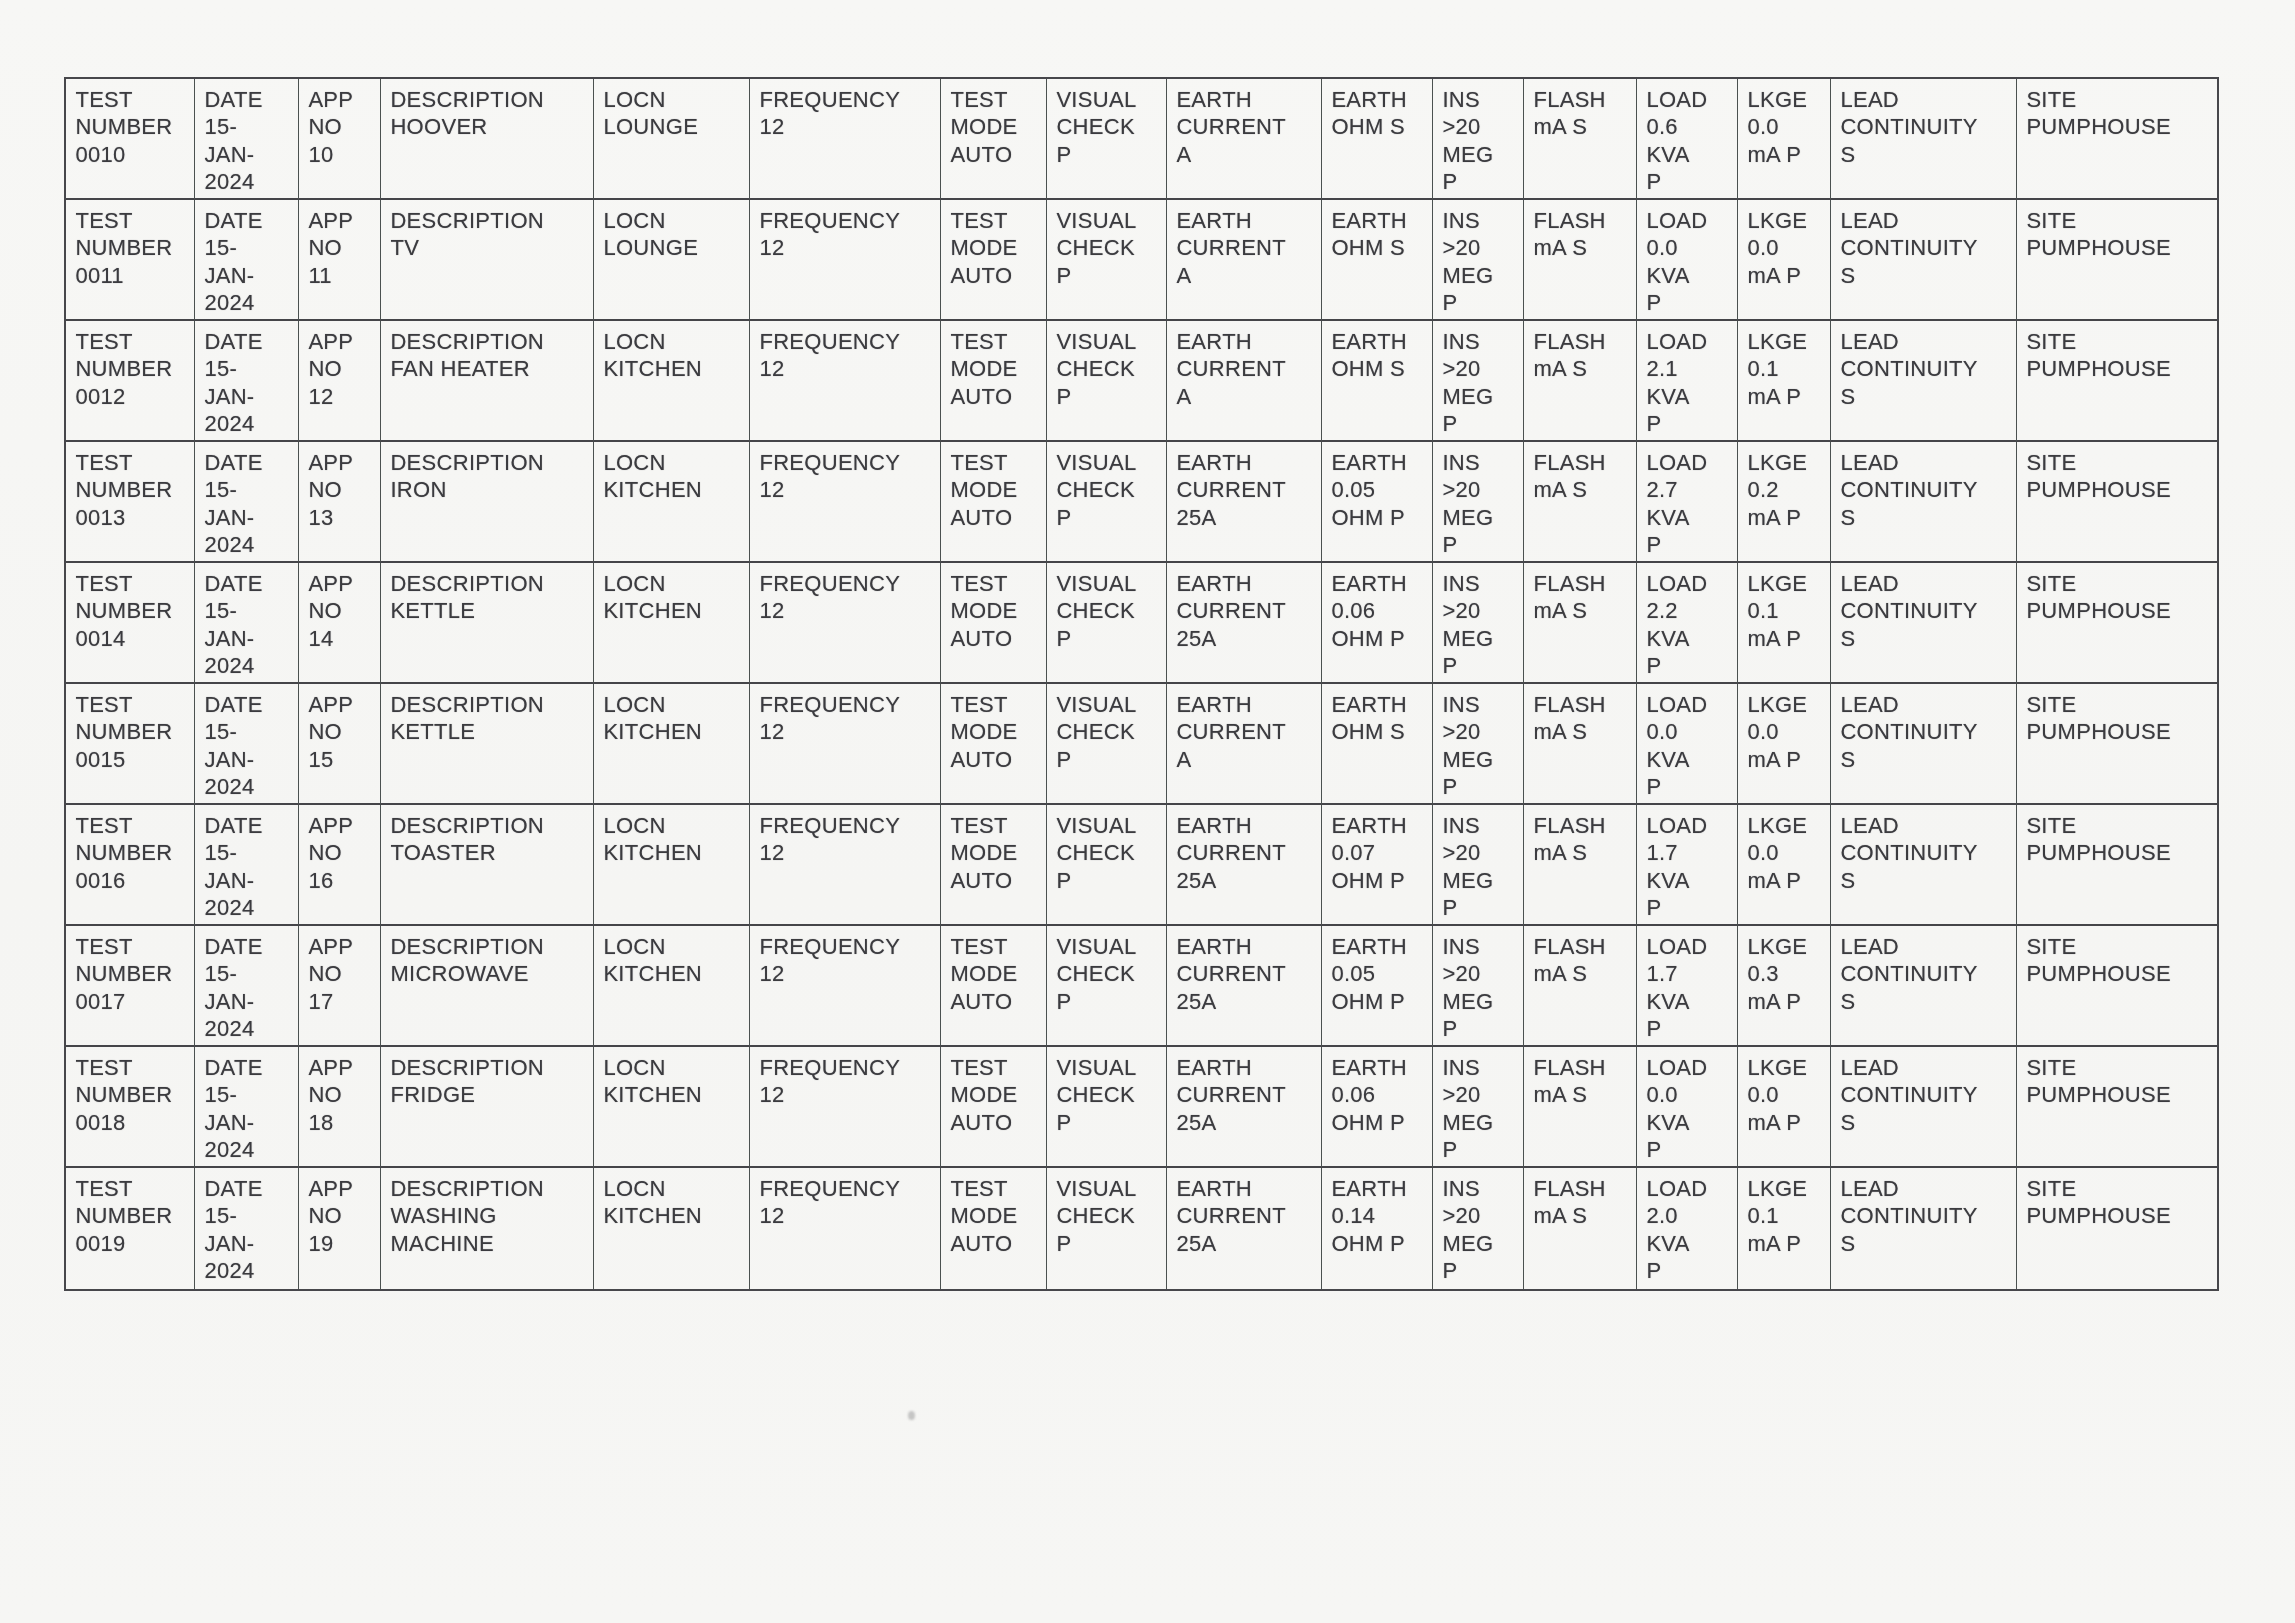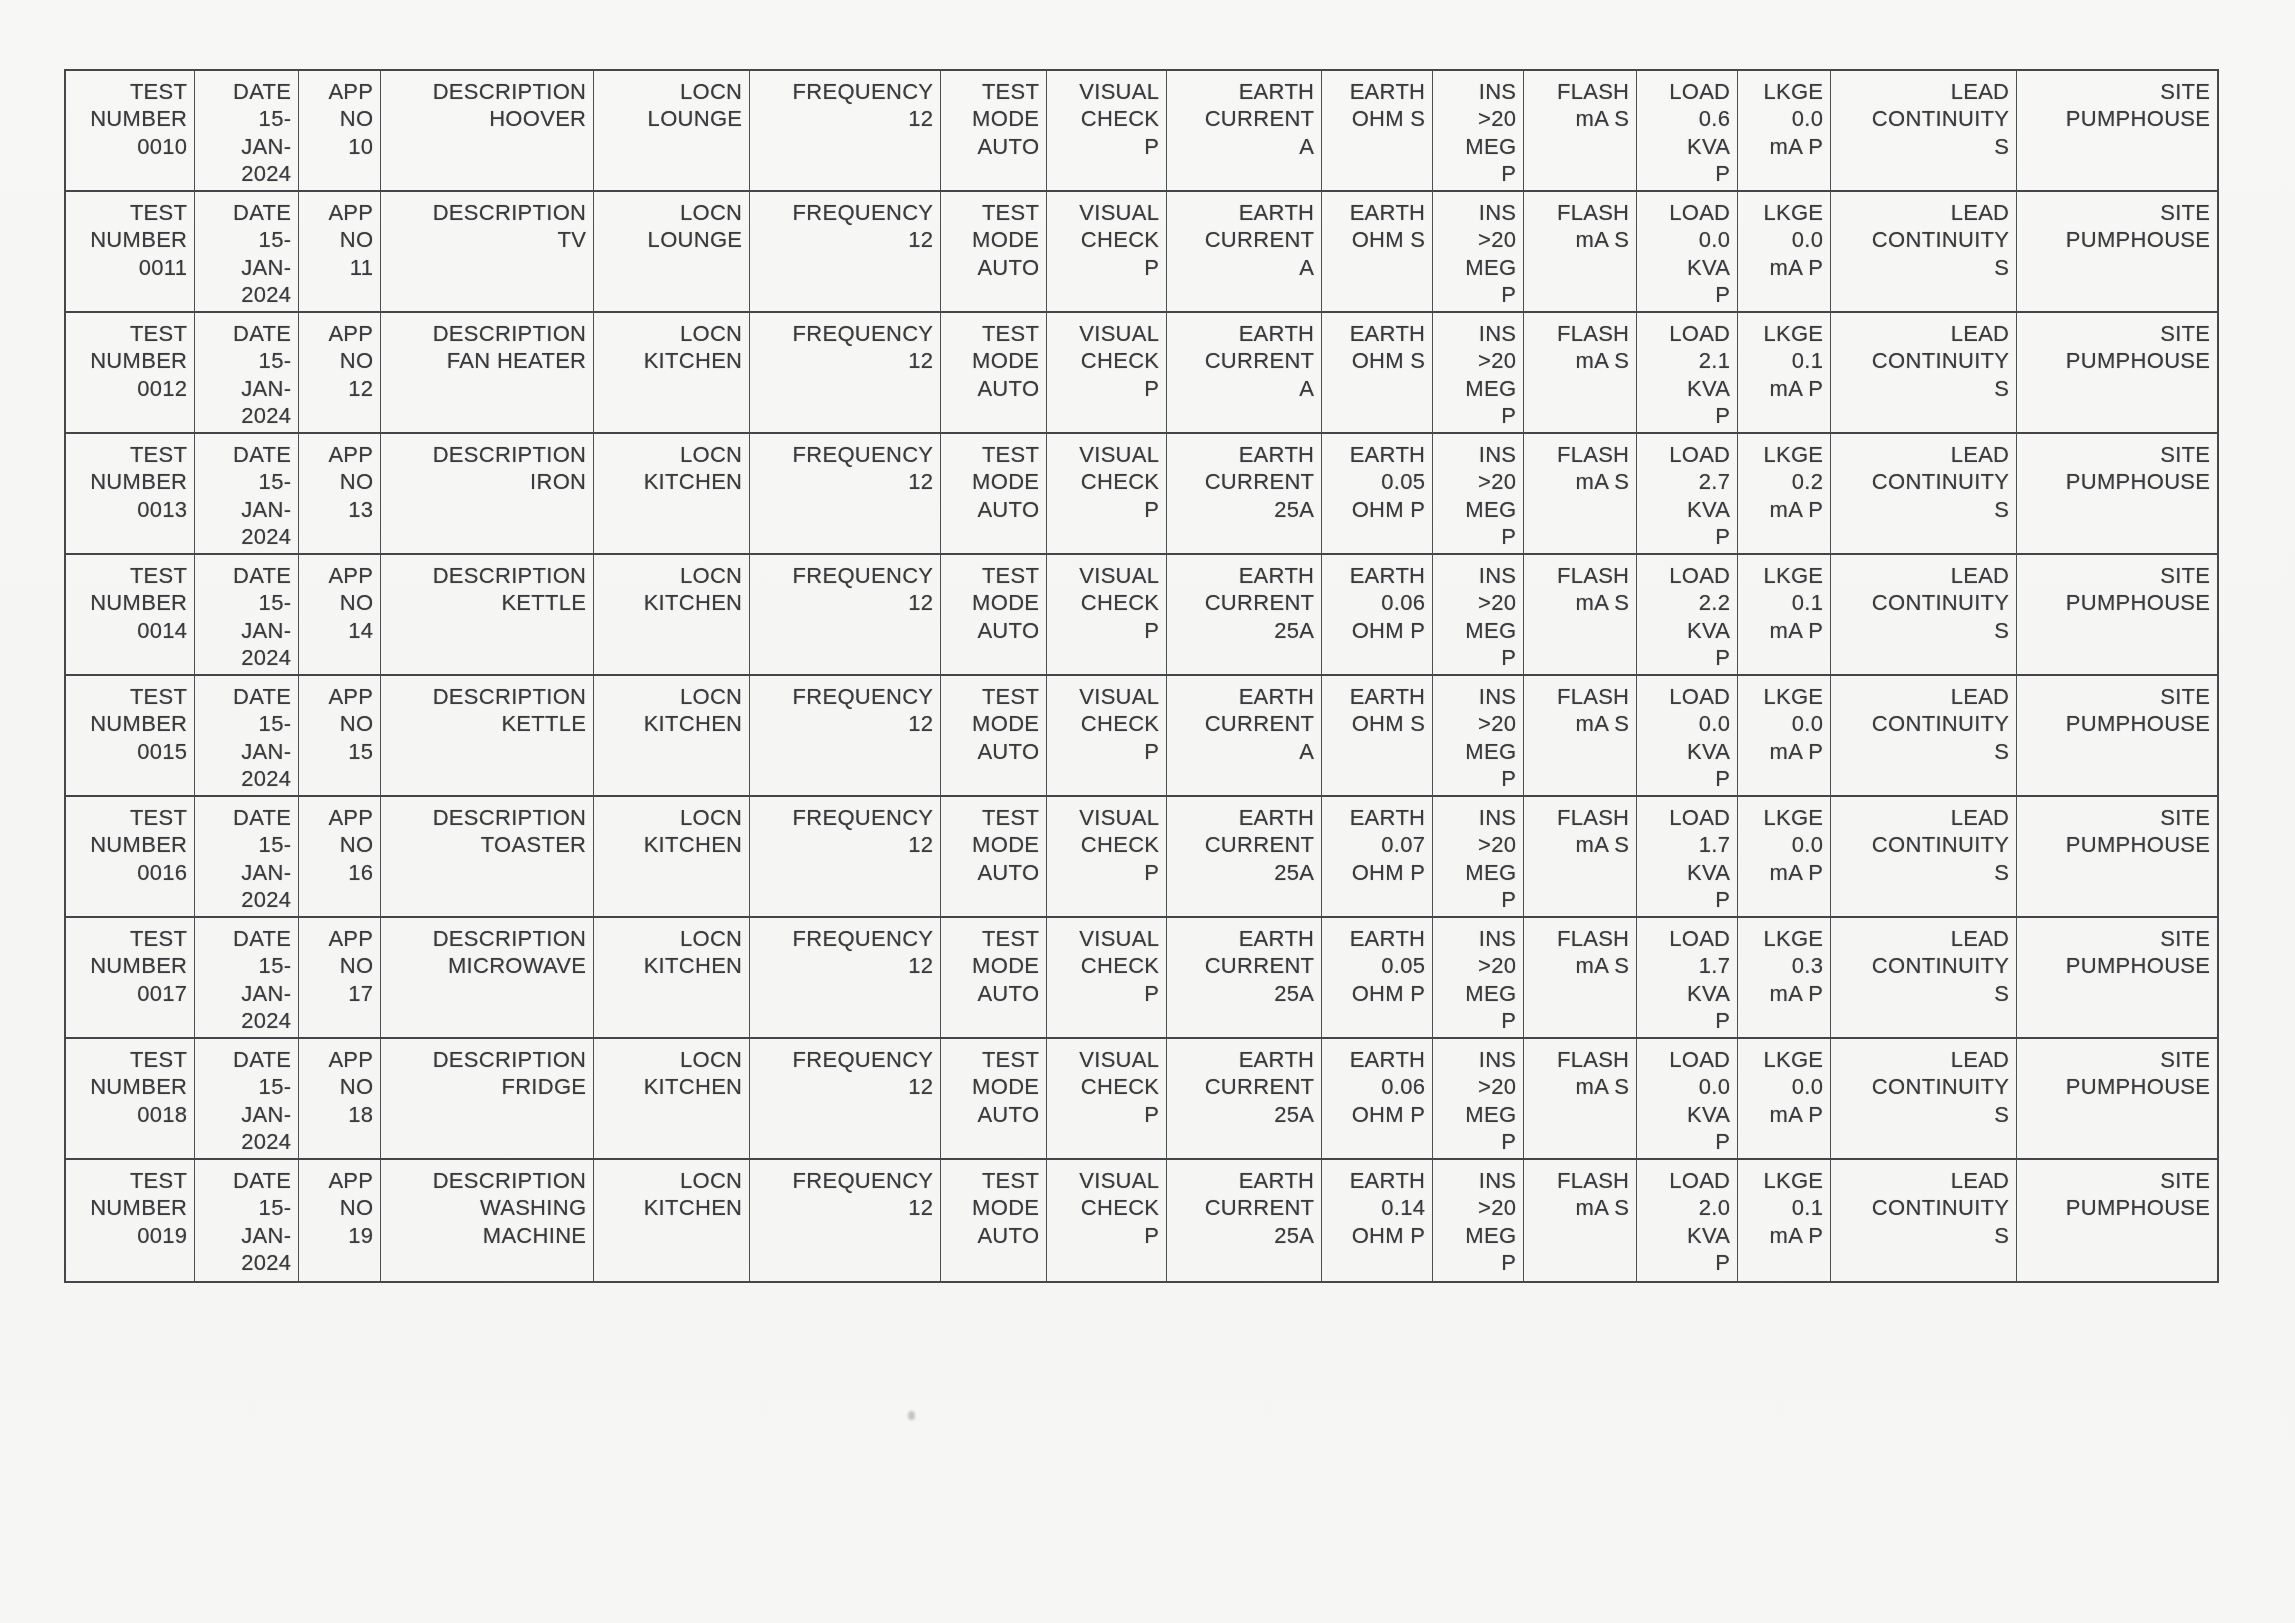--- a/index.html
+++ b/index.html
@@ -15,27 +15,26 @@
     font-family: "Liberation Sans", "DejaVu Sans", sans-serif;
   }
   .page {
     position: absolute;
     inset: 0;
     background: linear-gradient(180deg, #f7f7f5 0%, #f5f5f3 55%, #f6f6f4 100%);
   }
   .pat-table {
     position: absolute;
     left: 64px;
-    top: 69px;
+    top: 77px;
     display: grid;
     grid-template-columns: 129px 104px 82px 213px 156px 191px 106px 120px 155px 111px 91px 113px 101px 93px 186px 200px;
     grid-auto-rows: 121px;
     border: 2px solid #47474b;
     background: transparent;
-    text-align: right;
   }
   .row { display: contents; }
   .cell {
     border-right: 1.3px solid #4b5150;
     border-bottom: 2.7px solid #454549;
     padding: 6.7px 6.7px 0 9.4px;
     box-sizing: border-box;
     overflow: hidden;
     white-space: pre-line;
     font-size: 22px;

